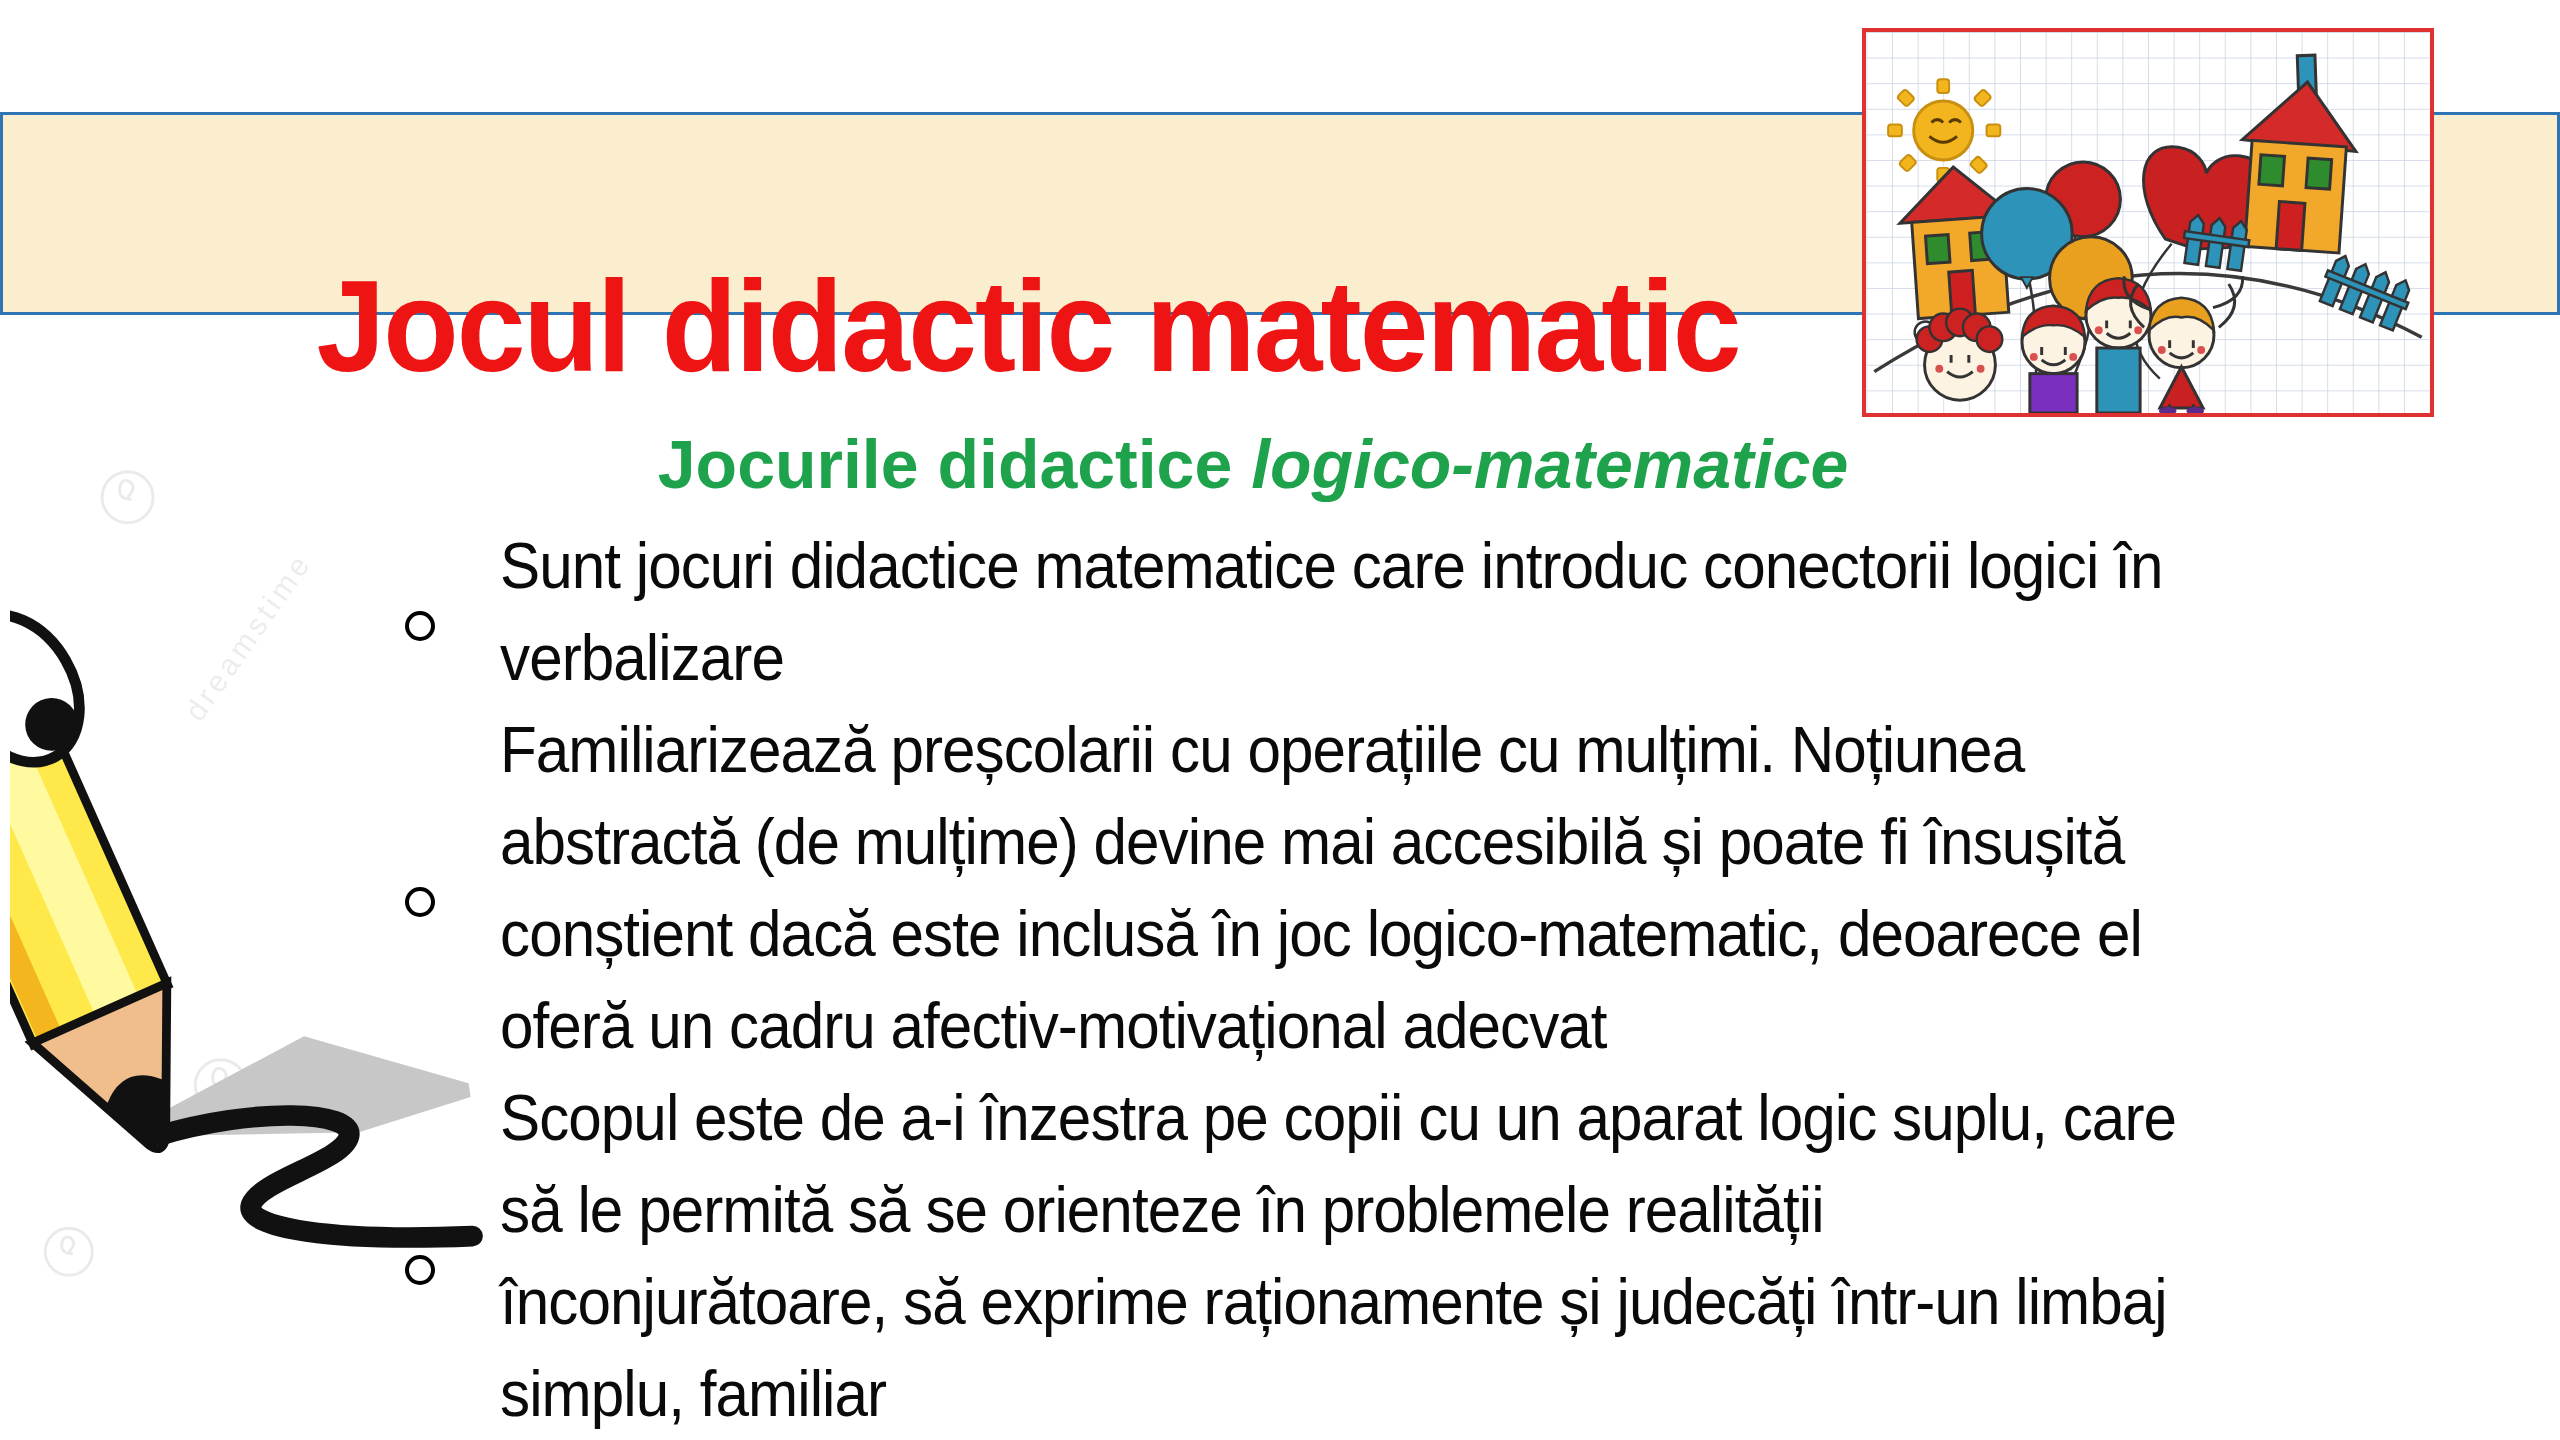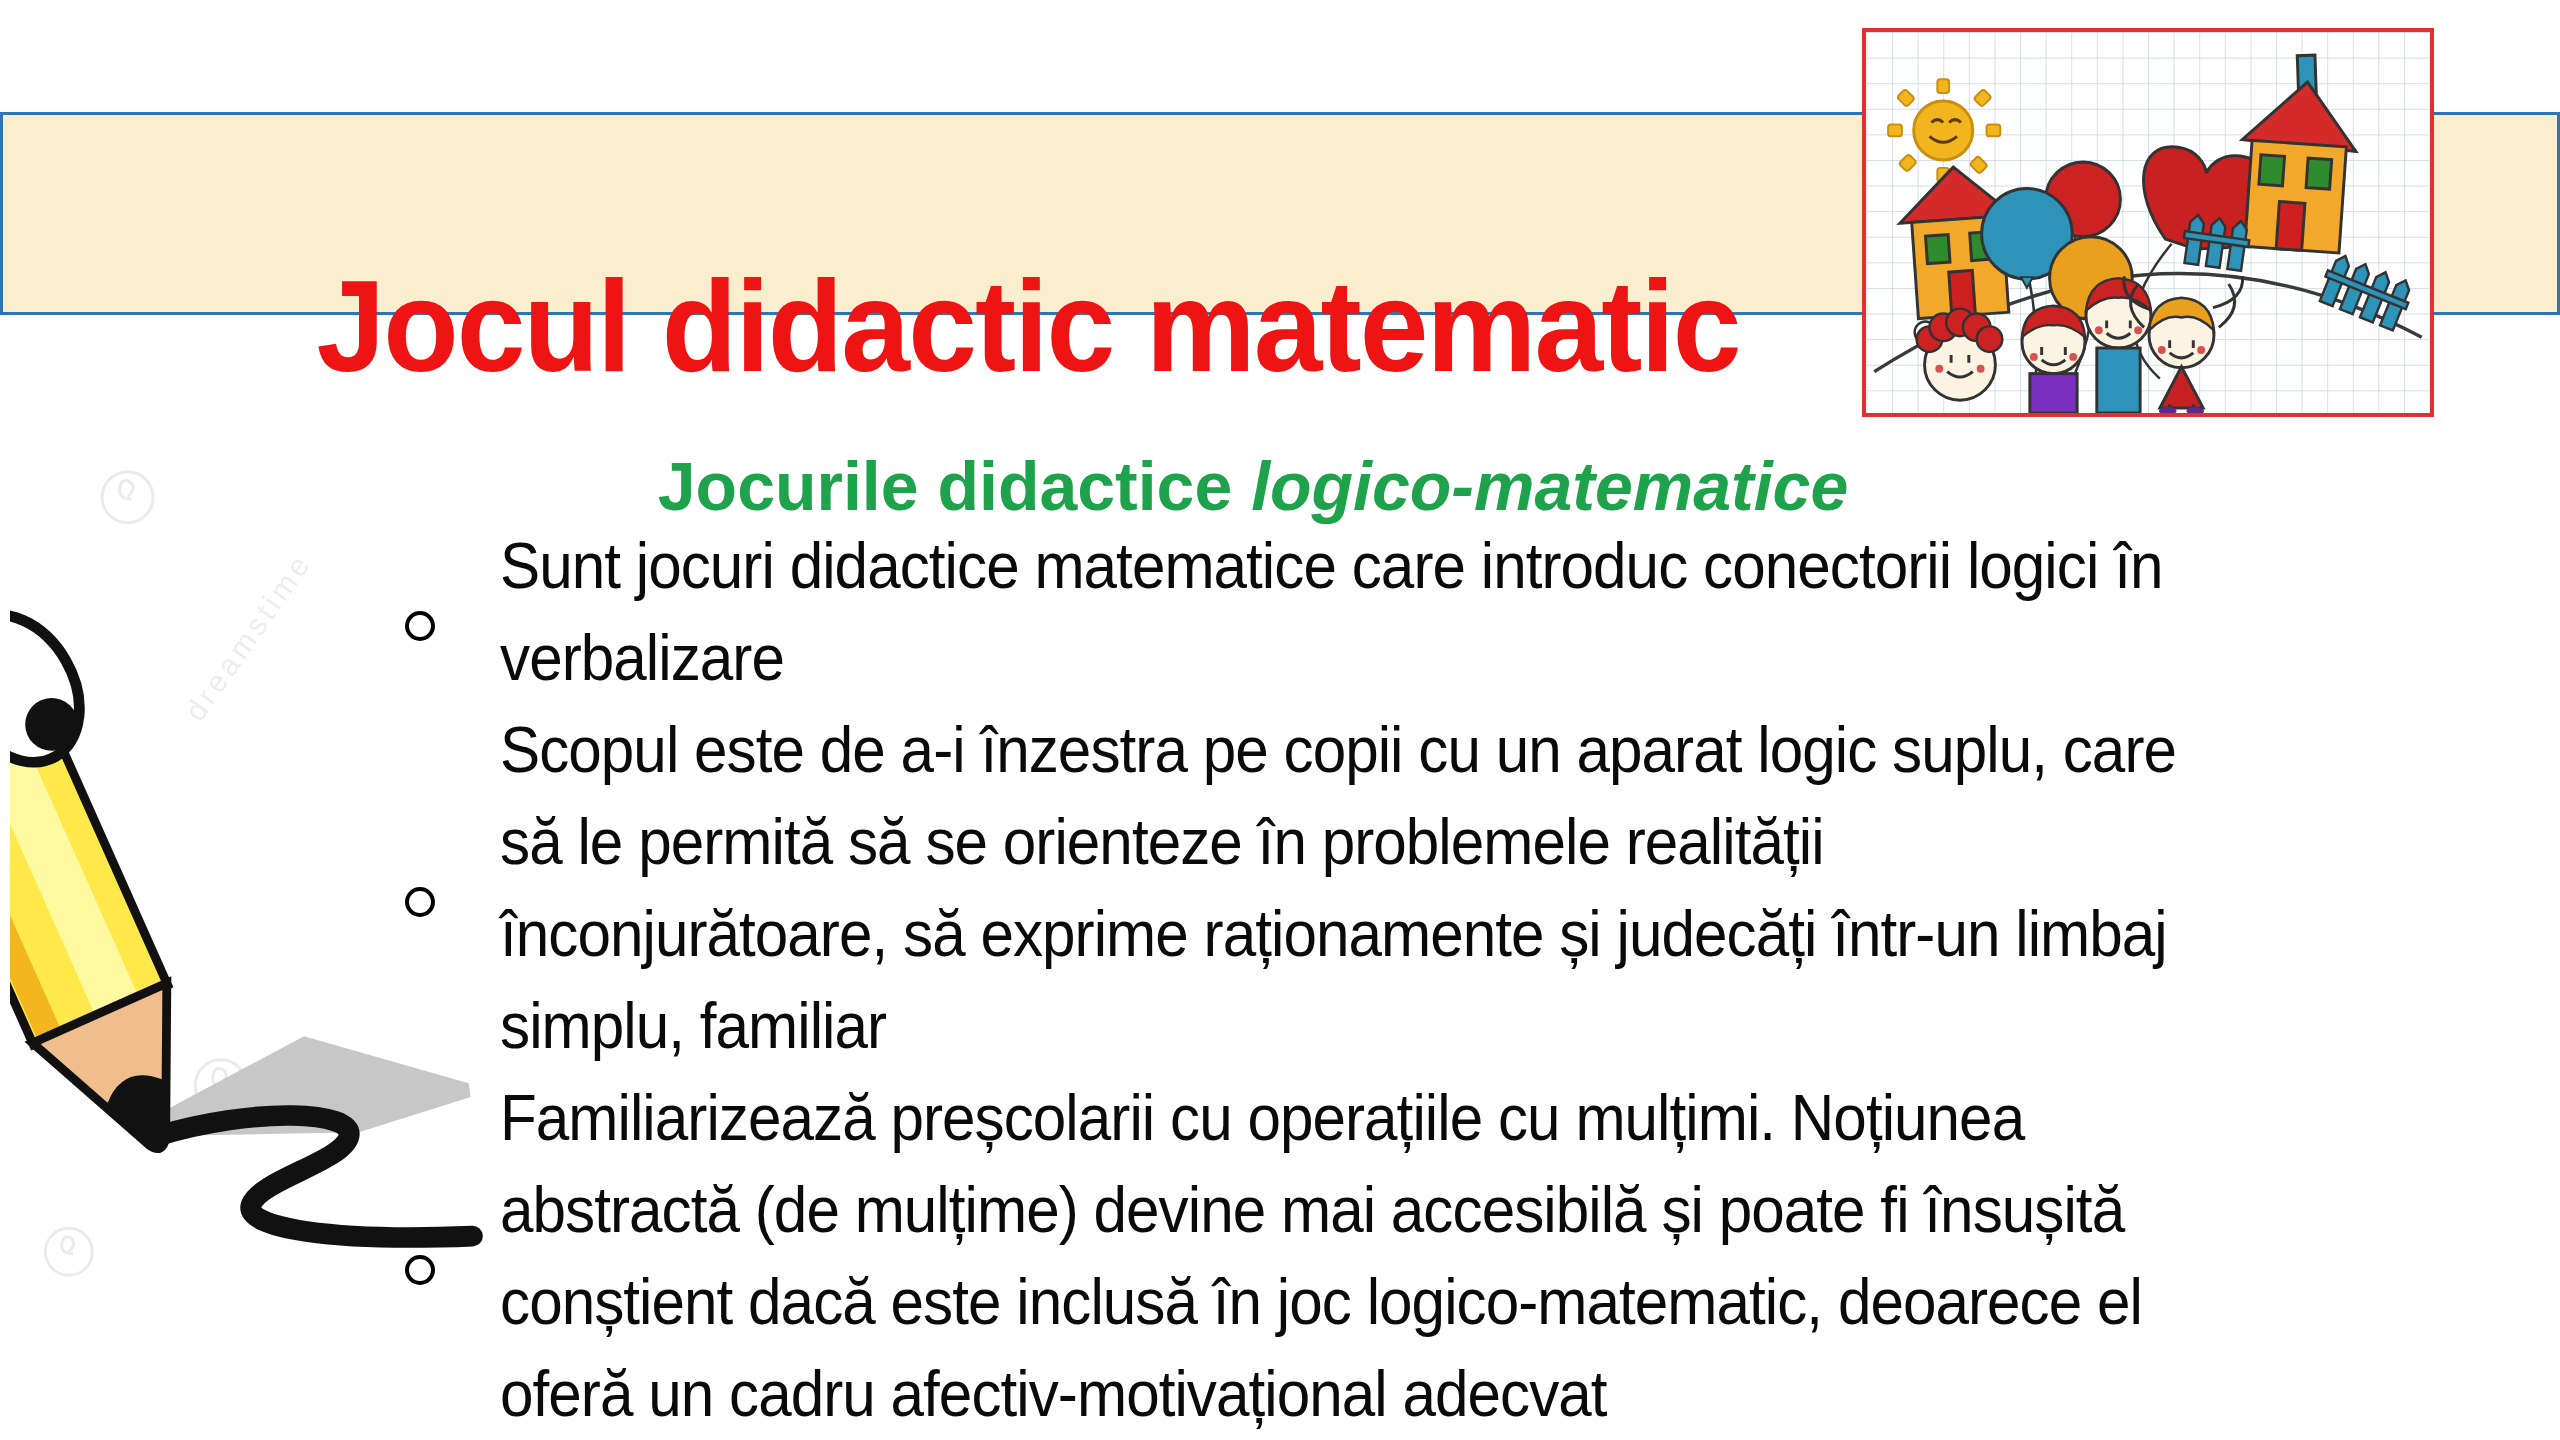--- a/index.html
+++ b/index.html
@@ -18,21 +18,21 @@
     transform:scaleX(0.95);transform-origin:center;white-space:nowrap;
   }
   
   .kids-box{
     position:absolute;left:1862px;top:28px;width:572px;height:389px;
     background:#ffffff;border:4px solid #E03131;box-sizing:border-box;
   }
   .kids-box svg{display:block;width:100%;height:100%;}
   
   .heading{
-    position:absolute;left:0;top:447px;width:2506px;text-align:center;
+    position:absolute;left:0;top:425px;width:2506px;text-align:center;
     font-size:68px;font-weight:bold;color:#1FA24C;white-space:nowrap;
   }
   .heading .it{font-style:italic;}
   
   .body-text{position:absolute;left:405px;top:520px;width:2150px;}
   .bullet{display:flex;align-items:center;}
   .marker-col{width:95px;flex:0 0 95px;}
   .bullet-circle{
     display:block;width:30px;height:30px;border:4px solid #000;
     border-radius:50%;margin-top:27px;box-sizing:border-box;
@@ -205,36 +205,36 @@
         <div class="line">Sunt jocuri didactice matematice care introduc conectorii logici în</div>
         <div class="line">verbalizare</div>
       </div>
     </div>
 
     <div class="bullet">
       <div class="marker-col">
           <span class="bullet-circle"></span>
         </div>
       <div class="lines">
-        <div class="line">Scopul este de a-i înzestra pe copii cu un aparat logic suplu, care</div>
-        <div class="line">să le permită să se orienteze în problemele realității</div>
-        <div class="line">înconjurătoare, să exprime raționamente și judecăți într-un limbaj</div>
-        <div class="line">simplu, familiar</div>
+        <div class="line">Familiarizează preșcolarii cu operațiile cu mulțimi. Noțiunea</div>
+        <div class="line">abstractă (de mulțime) devine mai accesibilă și poate fi însușită</div>
+        <div class="line">conștient dacă este inclusă în joc logico-matematic, deoarece el</div>
+        <div class="line">oferă un cadru afectiv-motivațional adecvat</div>
       </div>
     </div>
 
     <div class="bullet">
       <div class="marker-col">
           <span class="bullet-circle"></span>
         </div>
       <div class="lines">
-        <div class="line">Familiarizează preșcolarii cu operațiile cu mulțimi. Noțiunea</div>
-        <div class="line">abstractă (de mulțime) devine mai accesibilă și poate fi însușită</div>
-        <div class="line">conștient dacă este inclusă în joc logico-matematic, deoarece el</div>
-        <div class="line">oferă un cadru afectiv-motivațional adecvat</div>
+        <div class="line">Scopul este de a-i înzestra pe copii cu un aparat logic suplu, care</div>
+        <div class="line">să le permită să se orienteze în problemele realității</div>
+        <div class="line">înconjurătoare, să exprime raționamente și judecăți într-un limbaj</div>
+        <div class="line">simplu, familiar</div>
       </div>
     </div>
 
   </div>
 
   <div class="pencil-wrap">
     <svg viewBox="0 0 500 900">
 
       <g fill="none" stroke="#bdbdbd" stroke-width="3" opacity="0.3">
         <circle cx="120" cy="90" r="26"></circle>

